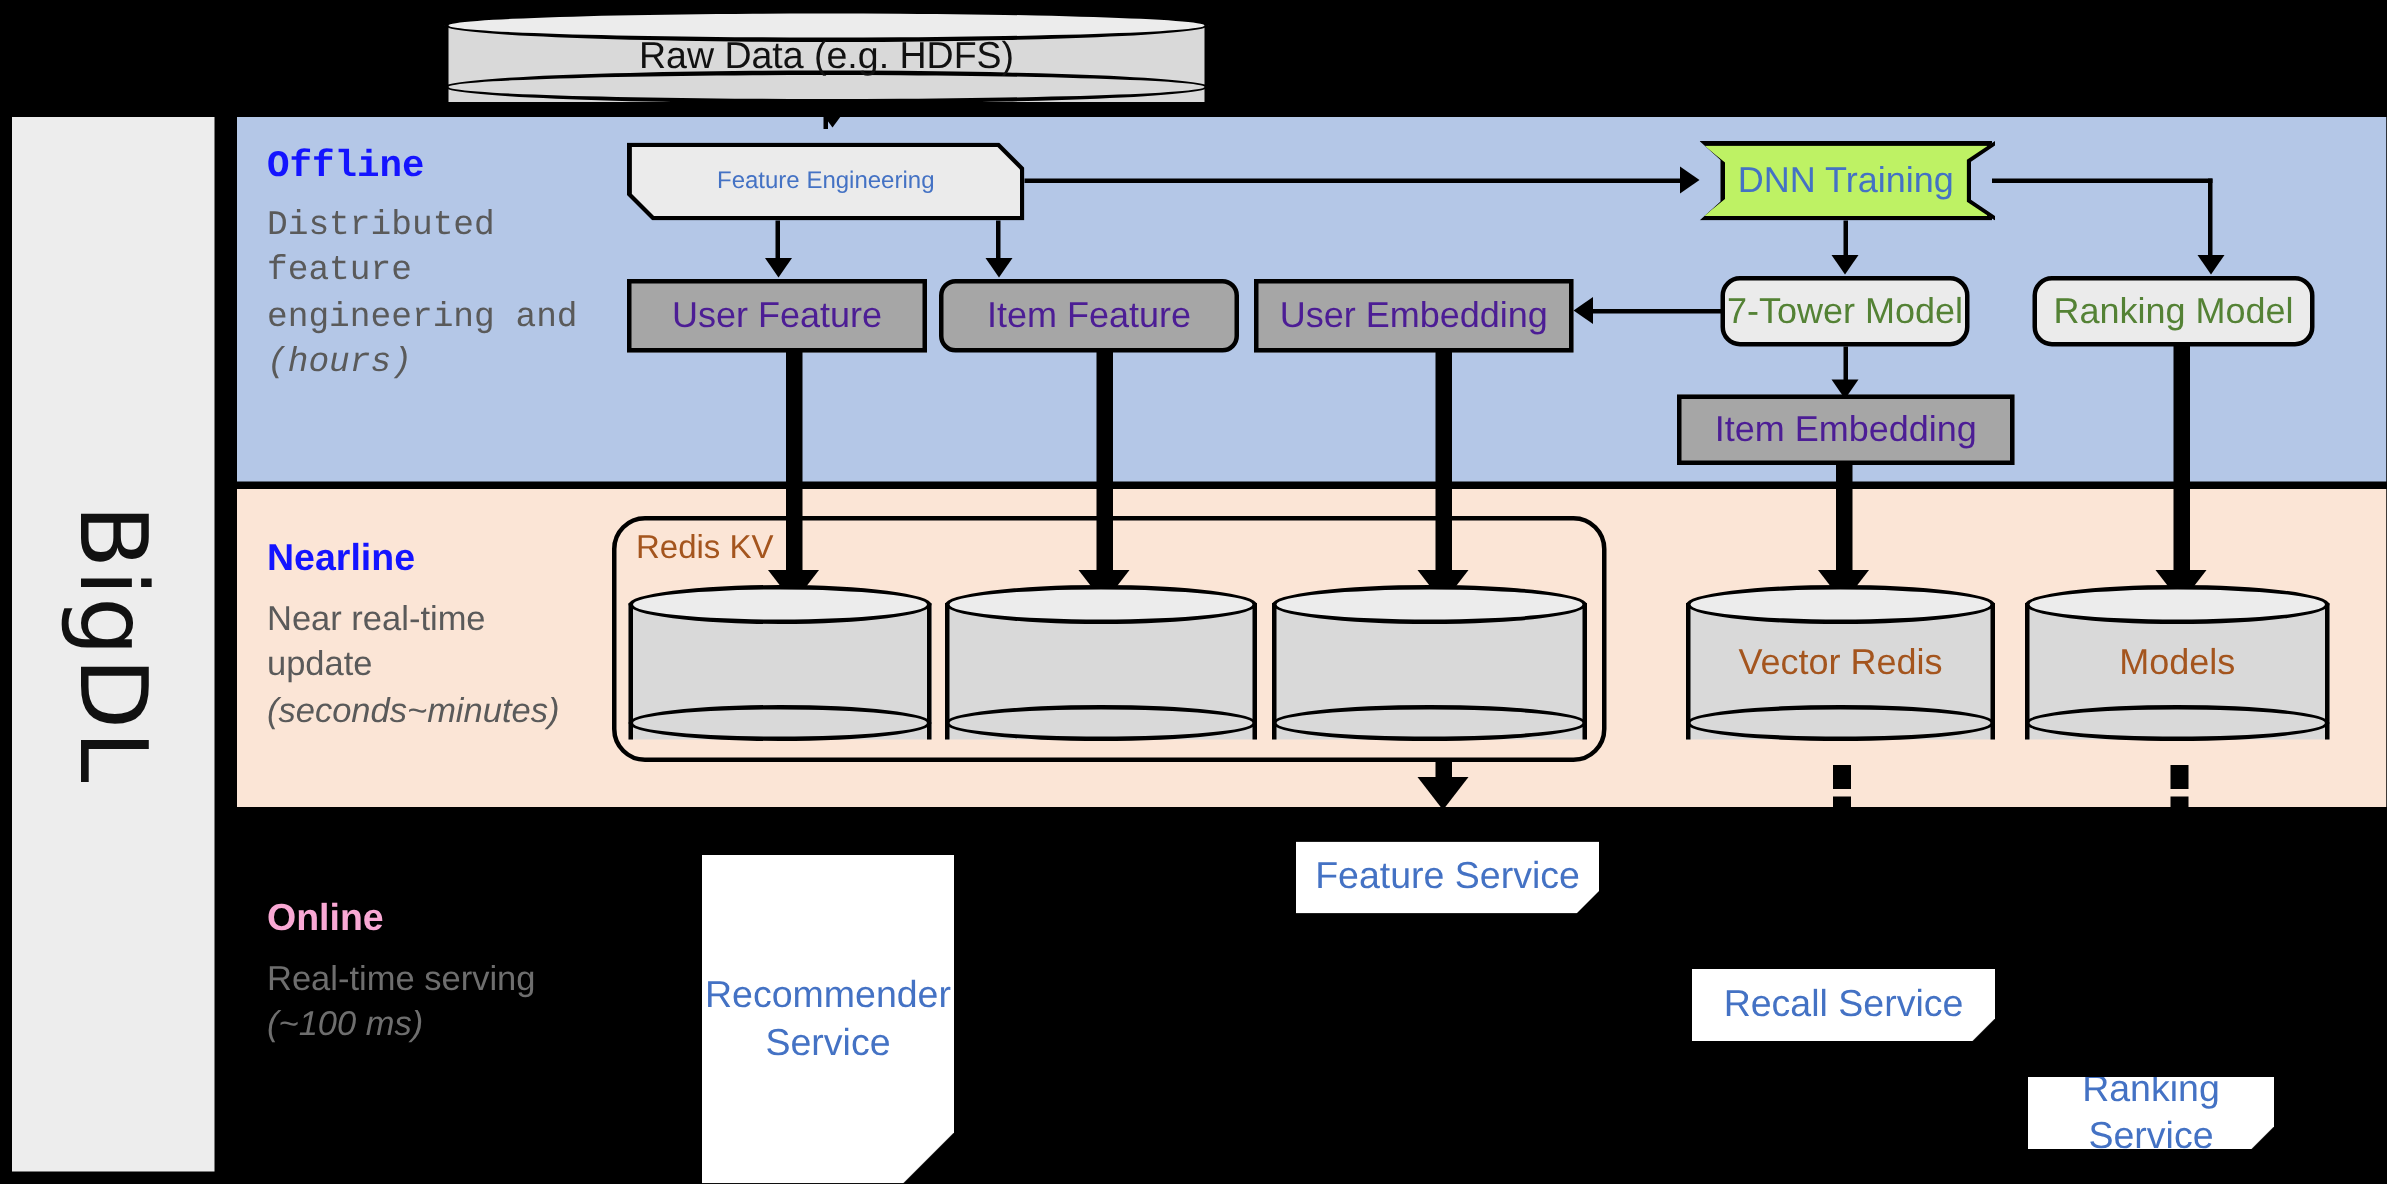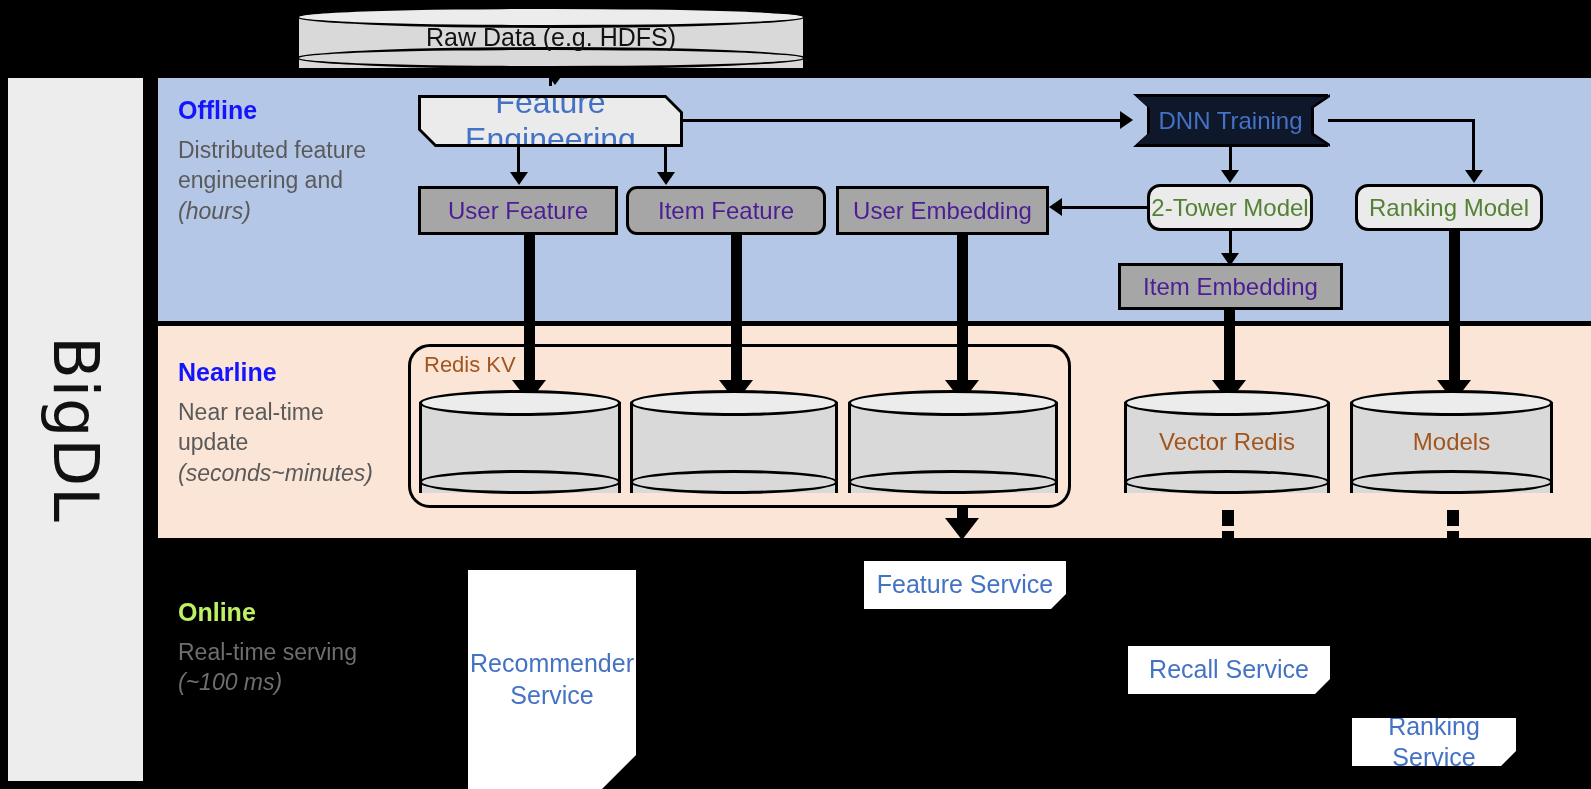--- a/index.html
+++ b/index.html
@@ -20,23 +20,23 @@
     color:#111;font-size:62px;letter-spacing:1px;
     font-family:"DejaVu Sans",sans-serif;
   }
   #bigdl-label span{transform:rotate(90deg);white-space:nowrap;display:block;}
 
   
   .band-cap{position:absolute;width:210px;}
   .band-cap .title{color:#1414ff;font-size:25px;font-weight:700;margin-bottom:10px;}
   .band-cap .desc{color:#5a5a5a;font-size:23px;line-height:1.32;}
   .band-cap .desc i{font-style:italic;}
-  .on-dark .title{color:#bef264;}
+  .on-dark .title{color:#f9a8d4;}
   .on-dark .desc{color:#6e6e6e;}
-  #cap-offline{left:178px;top:96px;}
+  #cap-offline{left:178px;top:96px;font-family:Liberation Mono, monospace;}
   #cap-nearline{left:178px;top:358px;}
   #cap-online{left:178px;top:598px;}
 
   
   .node{position:absolute;box-sizing:border-box;display:flex;align-items:center;justify-content:center;text-align:center;}
 
   
   .databox{background:#a6a6a6;border:3px solid #000;color:#4c1d95;font-size:24px;}
 
   
@@ -51,21 +51,21 @@
   }
   .bevel-outer{background:#000;}
   .bevel-inner{
     position:absolute;left:3px;top:3px;right:3px;bottom:3px;background:#ebebeb;
     clip-path:polygon(0 0, calc(100% - 15px) 0, 100% 15px, 100% 100%, 15px 100%, 0 calc(100% - 15px));
     display:flex;align-items:center;justify-content:center;
   }
 
   
   .cardshape-outer{background:#000;}
-  .cardshape-inner{position:absolute;left:3px;top:3px;right:3px;bottom:3px;background:#0f172a;
+  .cardshape-inner{position:absolute;left:3px;top:3px;right:3px;bottom:3px;background:#bef264;
       display:flex;align-items:center;justify-content:center;}
   .cardshape-outer, .cardshape-inner{
     clip-path:polygon(0% 0%, 100% 0%, 100% 100%, 0% 100%,
       0% 100%, 14px 76%, 14px 24%, 0% 0%);
   }
 
   
   .cyl{position:absolute;}
   .cyl .body{position:absolute;left:0;right:0;top:12px;bottom:0;
      background:#d9d9d9;border-left:3px solid #000;border-right:3px solid #000;}
@@ -147,21 +147,21 @@
     <div class="bot"></div>
     <div class="top"></div>
     <div class="lbl">Raw Data (e.g. HDFS)</div>
   </div>
 
   <div class="ln thin-v" style="left:549px;top:68px;height:18px;"></div>
   <div class="arrow-down" style="left:541px;top:66px;border-left-width:14px;border-right-width:14px;border-top-width:19px;"></div>
 
   <div class="node bevel bevel-outer" id="fe-box" style="left:418px;top:95px;width:265px;height:52px;">
     <div class="bevel-inner">
-      <span class="blue-txt" style="font-size:32px;">Feature Engineering</span>
+      <span class="blue-txt" style="font-size:16px;">Feature Engineering</span>
     </div>
   </div>
 
   <div class="ln thin-h" style="left:683px;top:119px;width:439px;"></div>
   <div class="arrow-right" style="left:1120px;top:111px;"></div>
 
   <div class="node cardshape-outer" id="dnn-box" style="left:1133px;top:94px;width:195px;height:53px;">
     <div class="cardshape-inner">
       <span class="blue-txt" style="font-size:24px;">DNN Training</span>
     </div>
@@ -191,21 +191,21 @@
   <div class="arrow-down" style="left:657px;top:172px;"></div>
 
   <div class="ln thin-v" style="left:1229px;top:147px;height:25px;"></div>
   <div class="arrow-down" style="left:1221px;top:170px;"></div>
 
   <div class="ln thin-h" style="left:1328px;top:119px;width:147px;"></div>
   <div class="ln thin-v" style="left:1472px;top:119px;height:53px;"></div>
   <div class="arrow-down" style="left:1465px;top:170px;"></div>
 
   <div class="node procbox round" style="left:1147px;top:184px;width:166px;height:47px;">
-    <span class="green-txt">2-Tower Model</span>
+    <span class="green-txt">7-Tower Model</span>
   </div>
   <div class="node procbox round" style="left:1355px;top:184px;width:188px;height:47px;">
     <span class="green-txt">Ranking Model</span>
   </div>
 
   <div class="ln thin-h" style="left:1062px;top:206px;width:88px;"></div>
   <div class="arrow-left" style="left:1049px;top:198px;"></div>
 
   <div class="ln thin-v" style="left:1229px;top:231px;height:26px;"></div>
   <div class="arrow-down" style="left:1221px;top:253px;"></div>

